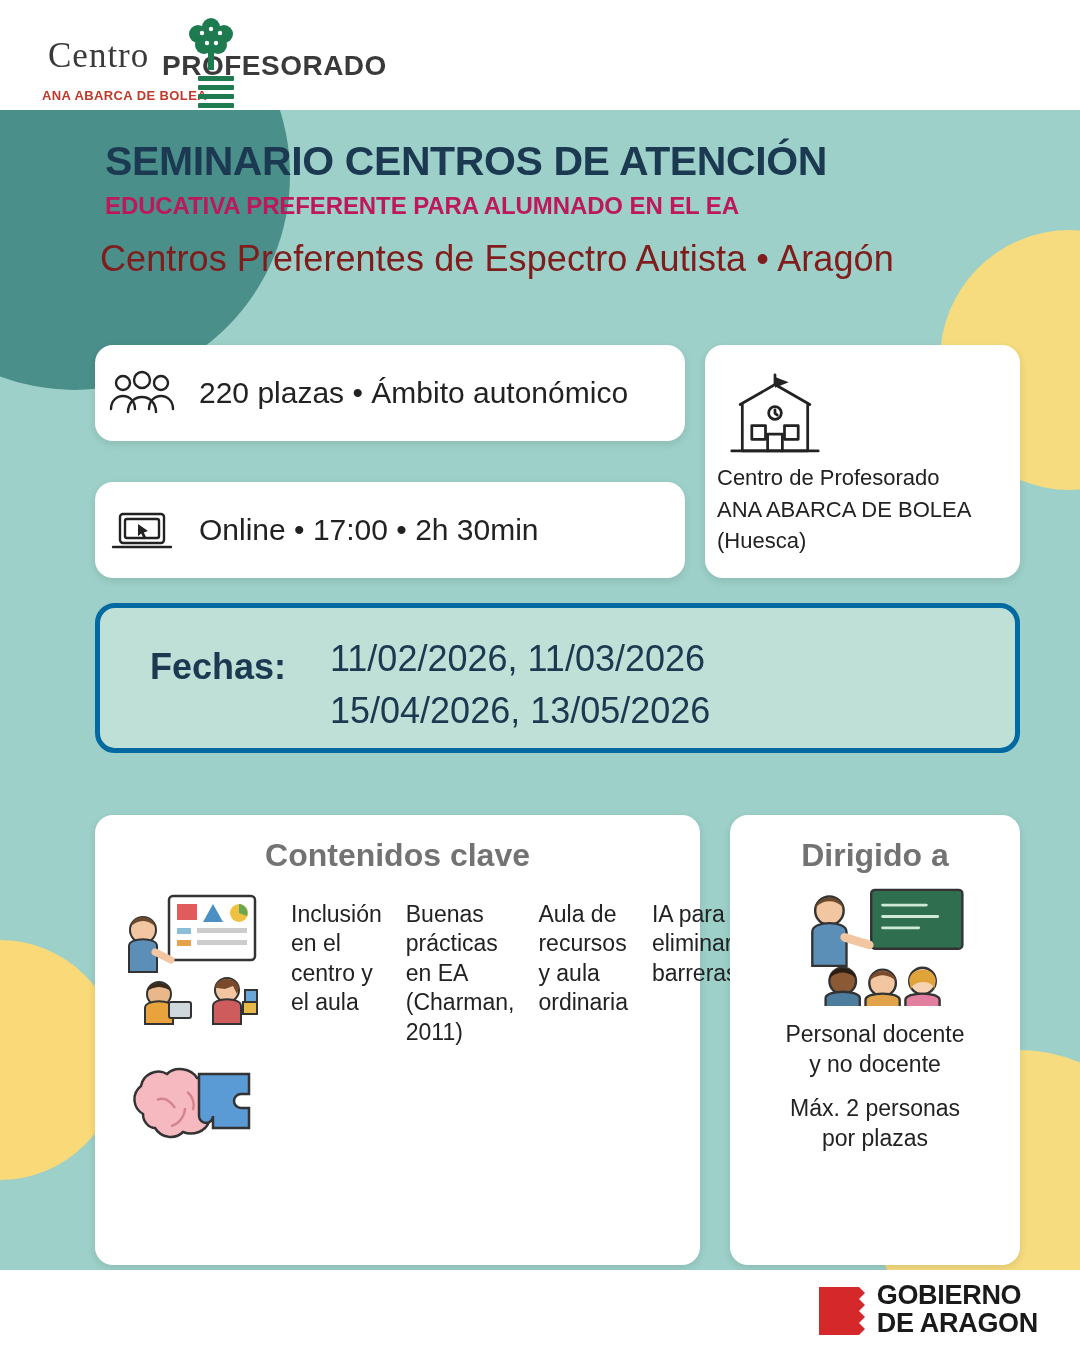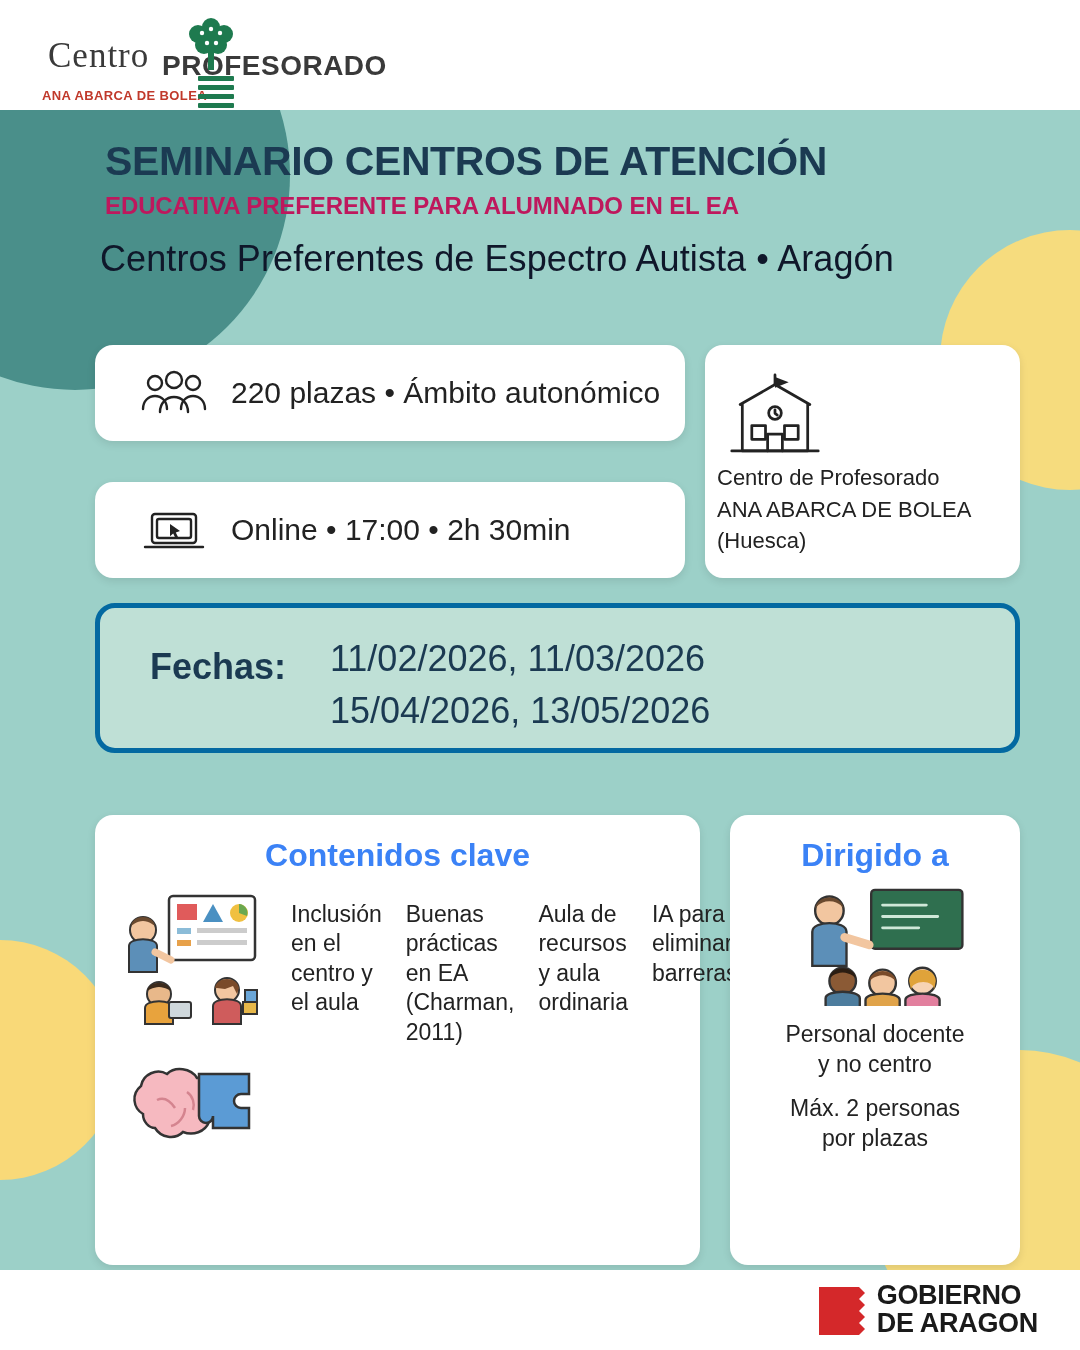--- a/index.html
+++ b/index.html
@@ -87,37 +87,37 @@
   .title-1 {
     position: absolute; left: 105px; top: 28px;
     font-size: 41px; font-weight: bold; color: #1b3a52; letter-spacing: -0.4px;
   }
   .title-2 {
     position: absolute; left: 105px; top: 82px;
     font-size: 24px; font-weight: bold; color: #be185d; letter-spacing: -0.1px;
   }
   .title-3 {
     position: absolute; left: 100px; top: 128px;
-    font-size: 36px; color: #0f172a; letter-spacing: 0.1px;
+    font-size: 36px; color: #7f1d1d; letter-spacing: 0.1px;
   }
 
   
   .card {
     position: absolute;
     background: #ffffff;
     border-radius: 18px;
     box-shadow: 0 3px 8px rgba(0,0,0,0.10);
   }
   .card-plazas { left: 95px; top: 235px; width: 590px; height: 96px; }
   .card-online { left: 95px; top: 372px; width: 590px; height: 96px; }
   .card-centro { left: 705px; top: 235px; width: 315px; height: 233px; }
 
   .card-row {
     display: flex; align-items: center; height: 100%;
-    padding-left: 44px; gap: 22px;
+    padding-left: 12px; gap: 22px;
   }
   .card-text { font-size: 30px; color: #222; }
 
   .centro-inner {
     display: flex; flex-direction: column; align-items: flex-start;
     justify-content: center; height: 100%; gap: 4px;
     padding: 10px 12px;
   }
   .centro-line { font-size: 22px; color: #222; text-align: center; line-height: 1.25; }
   .centro-line.strong { font-size: 22px; }
@@ -137,21 +137,21 @@
   .fechas-lines {
     position: absolute; left: 230px; top: 25px;
     font-size: 36px; color: #1b3a52; line-height: 1.45;
   }
 
   
   .card-contenidos { left: 95px; top: 705px; width: 605px; height: 450px; }
   .card-dirigido   { left: 730px; top: 705px; width: 290px; height: 450px; }
 
   .sec-title {
-    font-size: 32px; font-weight: bold; color: #3b82f6;
+    font-size: 32px; font-weight: bold; color: #737373;
     text-align: center; padding-top: 22px;
   }
   .contenidos-body {
     display: flex; padding: 16px 20px 0 22px; gap: 14px;
   }
   .illus-col { width: 165px; display: flex; flex-direction: column; gap: 26px; }
   .bullets-col { flex: 1; display: flex; flex-direction: row; gap: 24px; padding-top: 10px; }
   .bullet { font-size: 23px; color: #222; line-height: 1.28; }
 
   .dirigido-body {
@@ -353,21 +353,21 @@
               <circle cx="108" cy="106" r="14" fill="#f2c6a0" stroke="#333" stroke-width="2.5"></circle>
               <path d="M94 104c2-14 26-14 28 0 0 0-6-6-14-6s-14 6-14 6z" fill="#7a4b2a"></path>
               <path d="M90 124c0-9 36-9 36 0v8H90z" fill="#e0a34a" stroke="#333" stroke-width="2.5"></path>
               <circle cx="150" cy="104" r="14" fill="#f7d3b4" stroke="#333" stroke-width="2.5"></circle>
               <path d="M136 104c0-16 28-16 28 0l-2 10c2-12-24-12-24 0z" fill="#e0a33a"></path>
               <path d="M132 124c0-9 36-9 36 0v8h-36z" fill="#e27f9e" stroke="#333" stroke-width="2.5"></path>
             </svg>
           </span>
           <div class="dirigido-text">
             <div>Personal docente</div>
-            <div>y no centro</div>
+            <div>y no docente</div>
           </div>
           <div class="dirigido-text">
             <div>Máx. 2 personas</div>
             <div>por plazas</div>
           </div>
         </div>
       </div>
 
     </div>
   </div>

